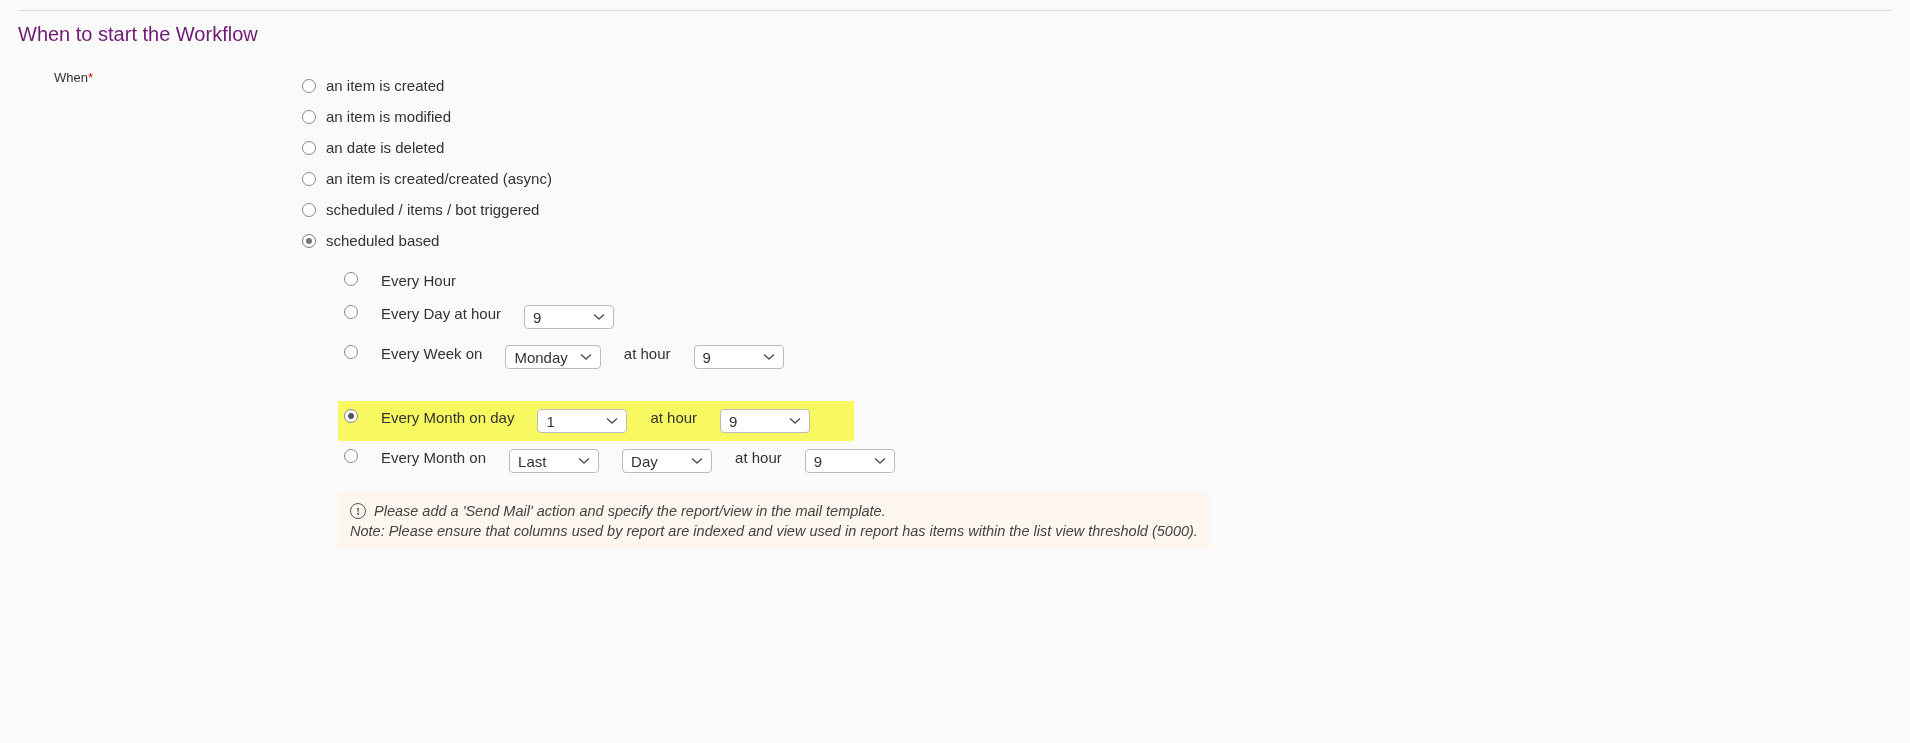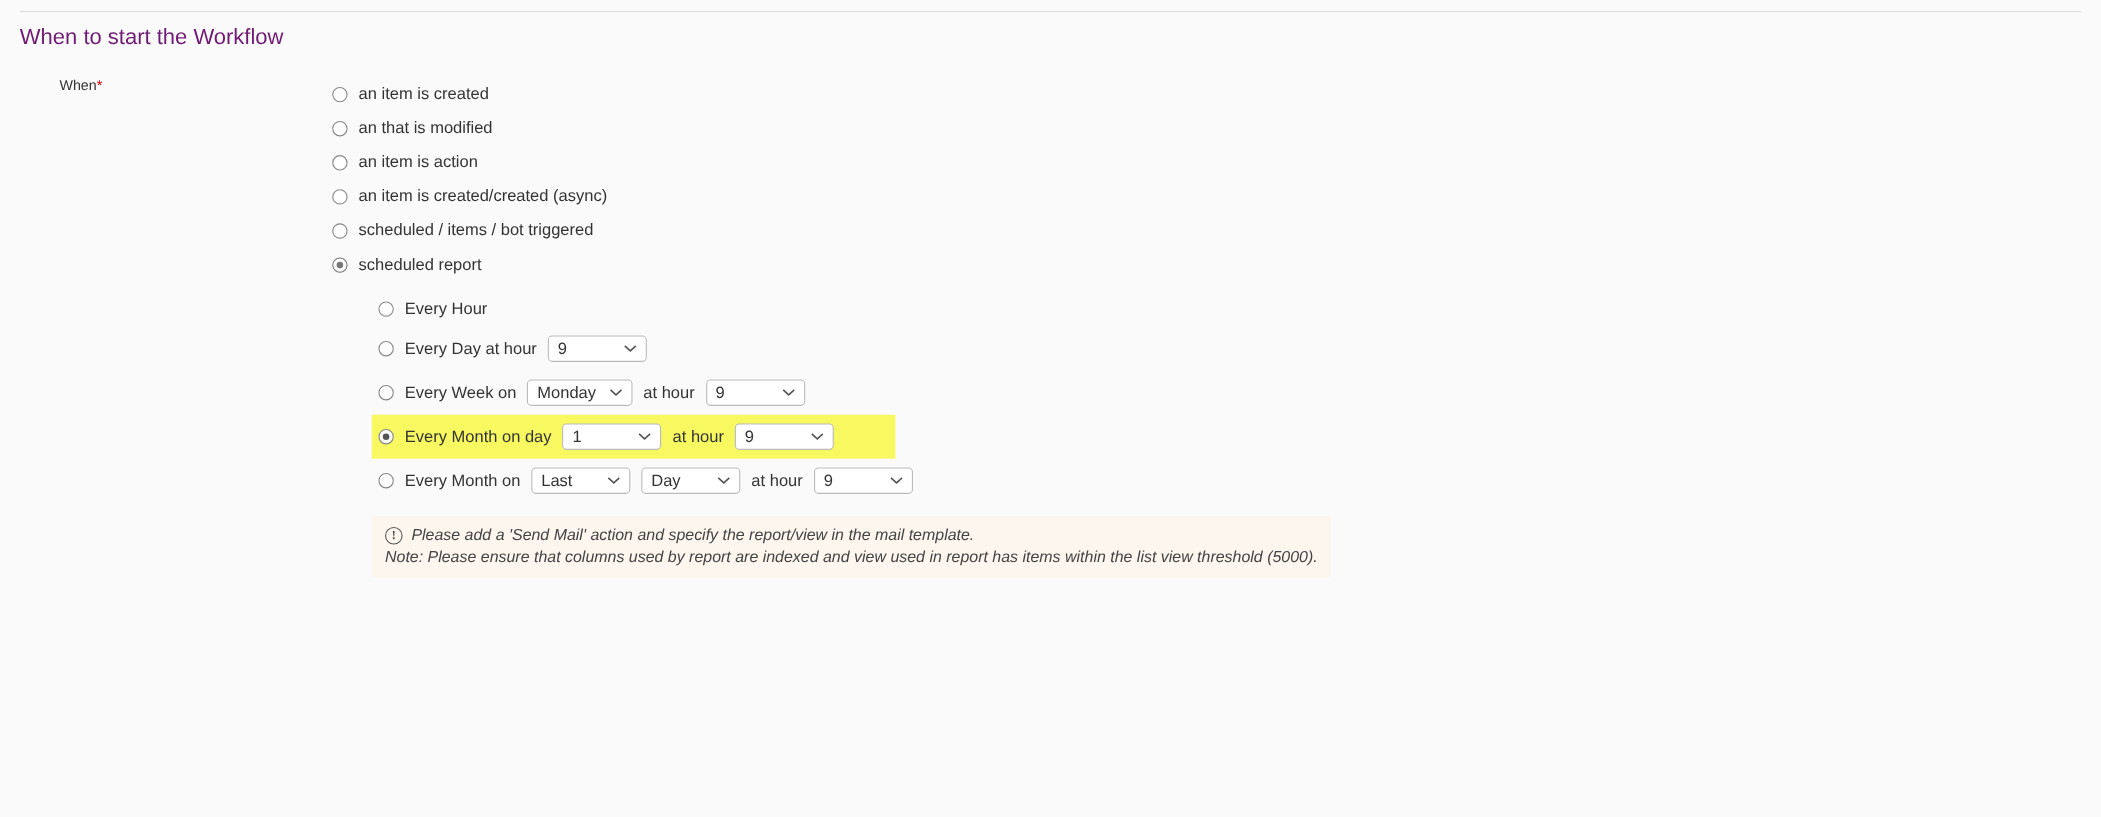--- a/index.html
+++ b/index.html
@@ -71,29 +71,30 @@
       transform: translate(-50%, -50%);
     }
     .sub-options {
       margin-left: 36px;
       margin-top: 8px;
       display: flex;
       flex-direction: column;
     }
     .sub-radio-row {
       display: flex;
-      align-items: center;
-      gap: 10px;
+      align-items: flex-start;
+      gap: 23px;
       padding: 8px 6px;
       font-size: 15px;
     }
     .sub-radio-row.highlighted {
       background: #f8f860;
-      padding-right: 56px;
+      padding-right: 44px;
       width: fit-content;
+      margin-top: 24px;
     }
     .sub-radio {
       width: 14px;
       height: 14px;
       border-radius: 50%;
       border: 1.5px solid #888;
       background: #fff;
       flex-shrink: 0;
       position: relative;
     }
@@ -173,42 +174,42 @@
 
   <div class="options-col">
 
     <label class="radio-row">
       <span class="radio"></span>
       <span>an item is created</span>
     </label>
 
     <label class="radio-row">
       <span class="radio"></span>
-      <span>an that is modified</span>
-    </label>
-
-    <label class="radio-row">
-      <span class="radio"></span>
-      <span>an item is action</span>
+      <span>an item is modified</span>
+    </label>
+
+    <label class="radio-row">
+      <span class="radio"></span>
+      <span>an date is deleted</span>
     </label>
 
     <label class="radio-row">
       <span class="radio"></span>
       <span>an item is created/created (async)</span>
     </label>
 
 
     <label class="radio-row">
       <span class="radio"></span>
       <span>scheduled / items / bot triggered</span>
     </label>
 
     <label class="radio-row">
       <span class="radio selected"></span>
-      <span>scheduled report</span>
+      <span>scheduled based</span>
     </label>
 
     <div class="sub-options">
 
       <label class="sub-radio-row">
         <span class="sub-radio"></span>
         <span>Every Hour</span>
       </label>
 
       <label class="sub-radio-row">

